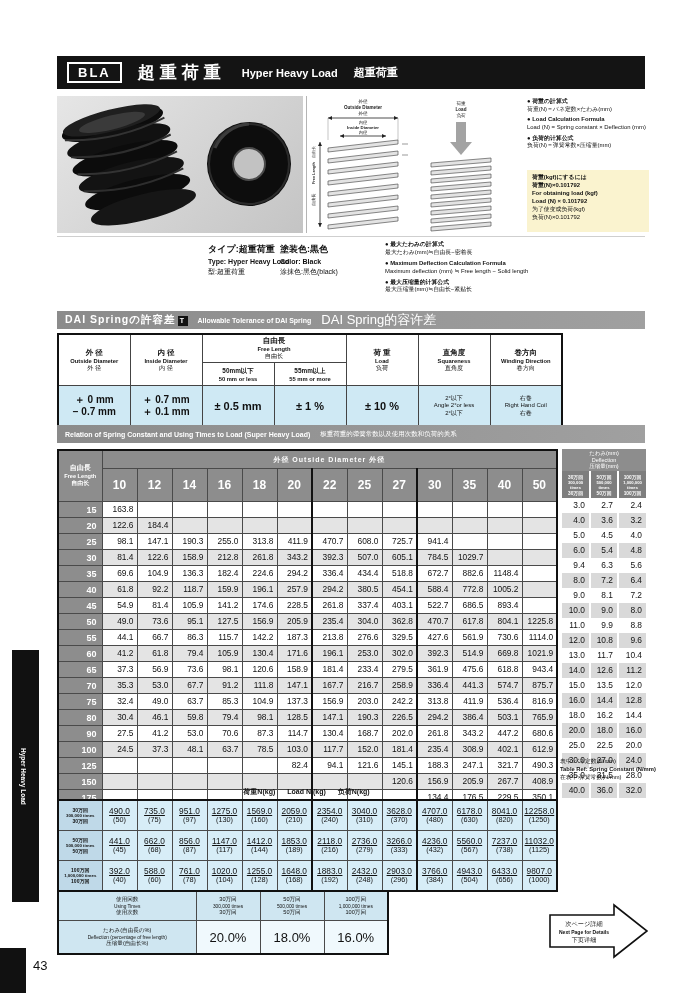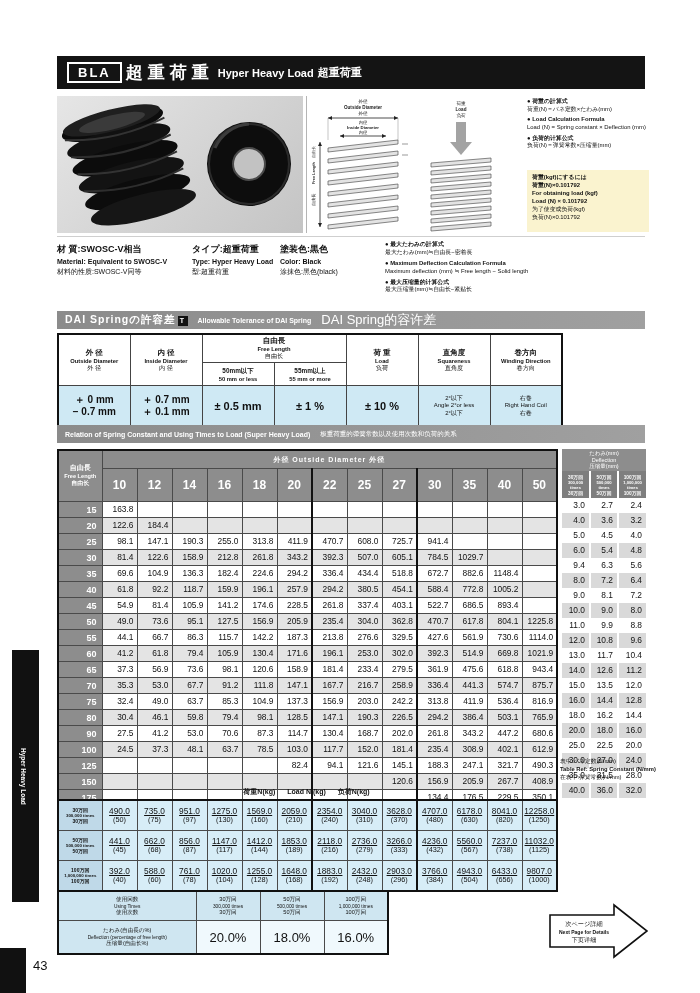--- a/index.html
+++ b/index.html
@@ -2,21 +2,21 @@
 <html><head>
 <meta charset="utf-8">
 <style>
   html,body{margin:0;padding:0;background:#fff;}
   .page{position:relative;width:700px;height:993px;background:#ffffff;overflow:hidden;
         font-family:"Liberation Sans","DejaVu Sans",sans-serif;color:#111;}
   .abs{position:absolute;}
 
   
   .hdrbar{left:57px;top:56px;width:588px;height:33px;background:#141414;color:#fff;
-          display:flex;align-items:center;gap:4px;}
+          display:flex;align-items:center;gap:16px;}
   .blabox{margin-left:10px;border:2px solid #fff;padding:1px 9px;font-size:13px;font-weight:bold;letter-spacing:2px;}
   .hjp{font-size:17px;font-weight:bold;letter-spacing:5px;}
   .hen{font-size:11px;font-weight:bold;}
   .hcn{font-size:11px;font-weight:bold;}
 
   
   .photopanel{left:57px;top:96px;width:246px;height:137px;
               background:linear-gradient(135deg,#e6e6e6,#c4c4c4);}
   .vdiv{left:306px;top:96px;width:1px;height:137px;background:#b5b5b5;}
   .diagwrap{left:310px;top:96px;width:214px;height:137px;}
@@ -229,26 +229,21 @@
   </div>
 
   <div class="abs kgfbox">
     <div><span class="bt">荷重(kgf)にするには</span><br><span class="bt">荷重(N)×0.101792</span></div>
     <div><span class="bt">For obtaining load (kgf)</span><br><span class="bt">Load (N) × 0.101792</span></div>
     <div><span>为了使变成负荷(kgf)</span><br><span>负荷(N)×0.101792</span></div>
   </div>
 
   <div class="abs matline"></div>
 
-  <div class="abs matcol" style="left:57px;width:128px;">
-    <div class="l1">材 質:SWOSC-V相当</div>
-    <div class="l2">Material: Equivalent to SWOSC-V</div>
-    <div>材料的性质:SWOSC-V同等</div>
-  </div>
-  <div class="abs matcol" style="left:192px;width:100px;">
+  <div class="abs matcol" style="left:208px;width:100px;">
     <div class="l1">タイプ:超重荷重</div>
     <div class="l2">Type: Hyper Heavy Load</div>
     <div>型:超重荷重</div>
   </div>
   <div class="abs matcol" style="left:280px;width:90px;">
     <div class="l1">塗装色:黒色</div>
     <div class="l2">Color: Black</div>
     <div>涂抹色:黑色(black)</div>
   </div>
   <div class="abs maxdef">

